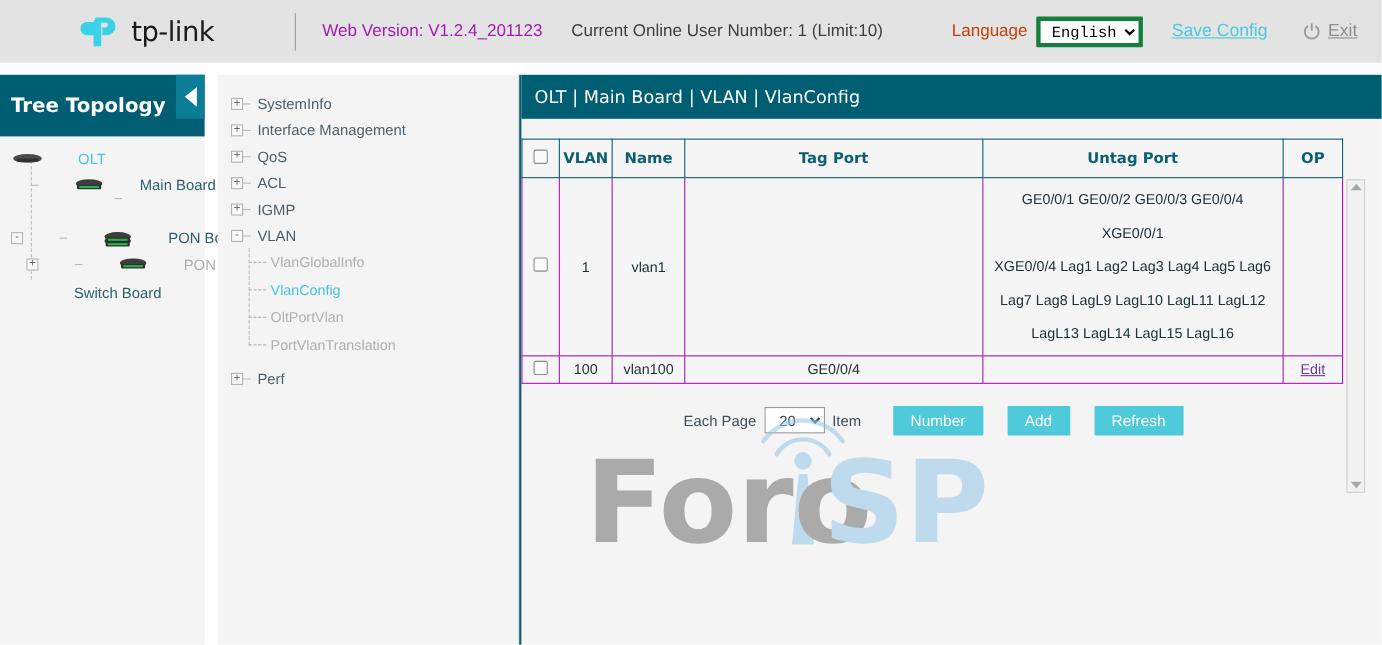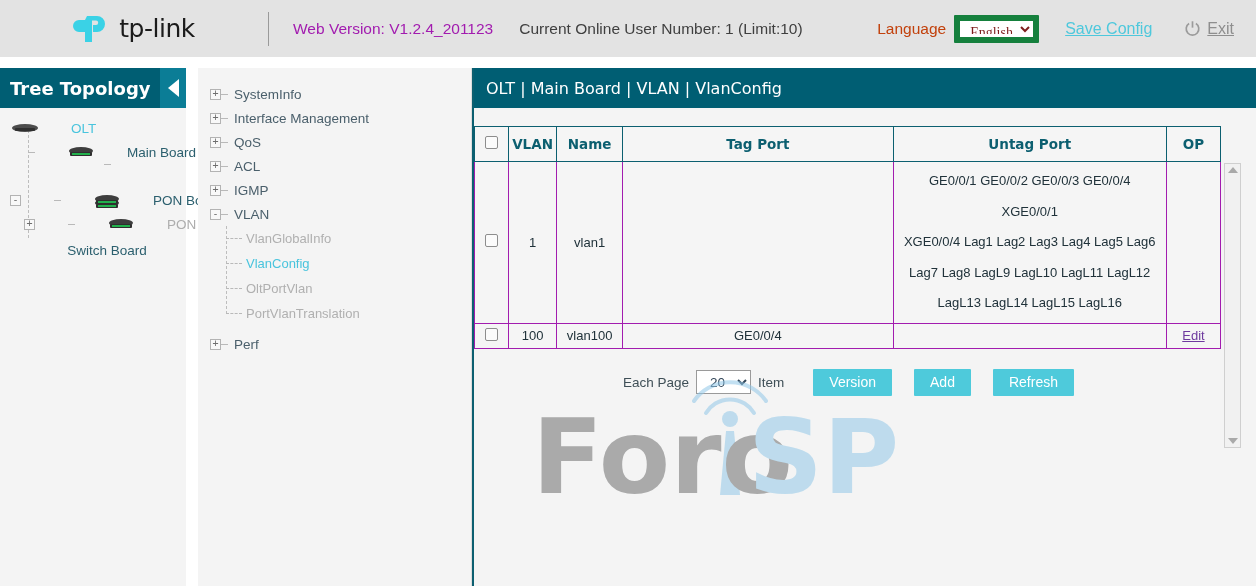--- a/index.html
+++ b/index.html
@@ -33,43 +33,43 @@
   }
   .onlineuser {
     font-size: 15.5px; color: #3f3f3f; white-space: nowrap;
   }
   .hdr-right {
     margin-left: auto; display: flex; align-items: center; gap: 0px;
     padding-right: 22px;
   }
   .lang-label { font-size: 15.5px; color: #c2410c; margin-right: 8px; }
   .lang-select {
-    font-family: Liberation Serif, serif;
-    font-size: 14px; color: #7f1d1d;
+    font-family: Liberation Mono, monospace;
+    font-size: 14px; color: #000000;
     padding: 3px 4px 3px 6px;
-    border: 6px solid #15803d; background: #fff; border-radius: 1px;
+    border: 4px solid #15803d; background: #fff; border-radius: 1px;
     height: 28px;
   }
   .save-config {
     margin-left: 26px;
     font-size: 16px; color: #4ec8dc; text-decoration: underline;
     cursor: pointer; white-space: nowrap;
   }
   .exit-wrap { margin-left: 32px; display: flex; align-items: center; gap: 6px; cursor: pointer; }
   .power-icon { width: 17px; height: 17px; display: block; }
   .exit-text { font-size: 16px; color: #8e8e8e; text-decoration: underline; }
 
   
   .tree-panel {
     position: absolute; left: 0; top: 68px;
     width: 186px; height: 518px;
     background: #f4f4f4;
   }
   .tree-head {
-    height: 40px; background: #005e73;
+    height: 56px; background: #005e73;
     display: flex; align-items: center;
     position: relative;
   }
   .tree-title {
     color: #ffffff; font-size: 18px; font-weight: bold;
     padding-left: 10px; font-family:"DejaVu Sans", sans-serif;
   }
   .collapse-btn {
     position: absolute; right: 0; top: 0;
     width: 26px; height: 40px; background: #0b7d96;
@@ -474,21 +474,21 @@
       <span class="vs-arrow vs-dn"></span>
     </div>
   </div>
 
   <div class="pager">
     <span class="pg-label">Each Page</span>
     <select class="pg-select">
       <option>20</option>
     </select>
     <span class="pg-item">Item</span>
-    <button class="btn btn-delete">Version</button>
+    <button class="btn btn-delete">Number</button>
     <button class="btn btn-add">Add</button>
     <button class="btn btn-refresh">Refresh</button>
   </div>
 
   <div class="watermark">
     <svg viewBox="0 0 400 130" width="400" height="130">
       <g fill="none" stroke="#92c8e8" stroke-width="4" stroke-linecap="round">
         <path d="M168 28 A44 44 0 0 1 240 28"></path>
         <path d="M180 40 A28 28 0 0 1 228 40"></path>
       </g>

